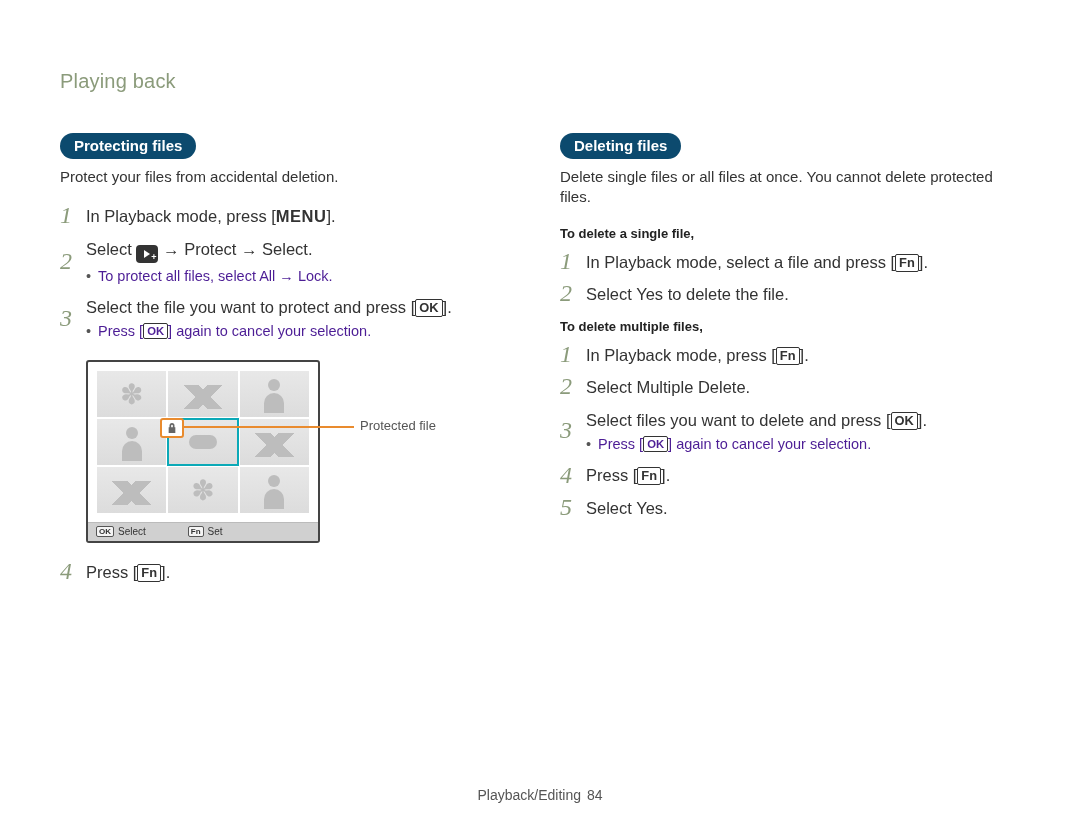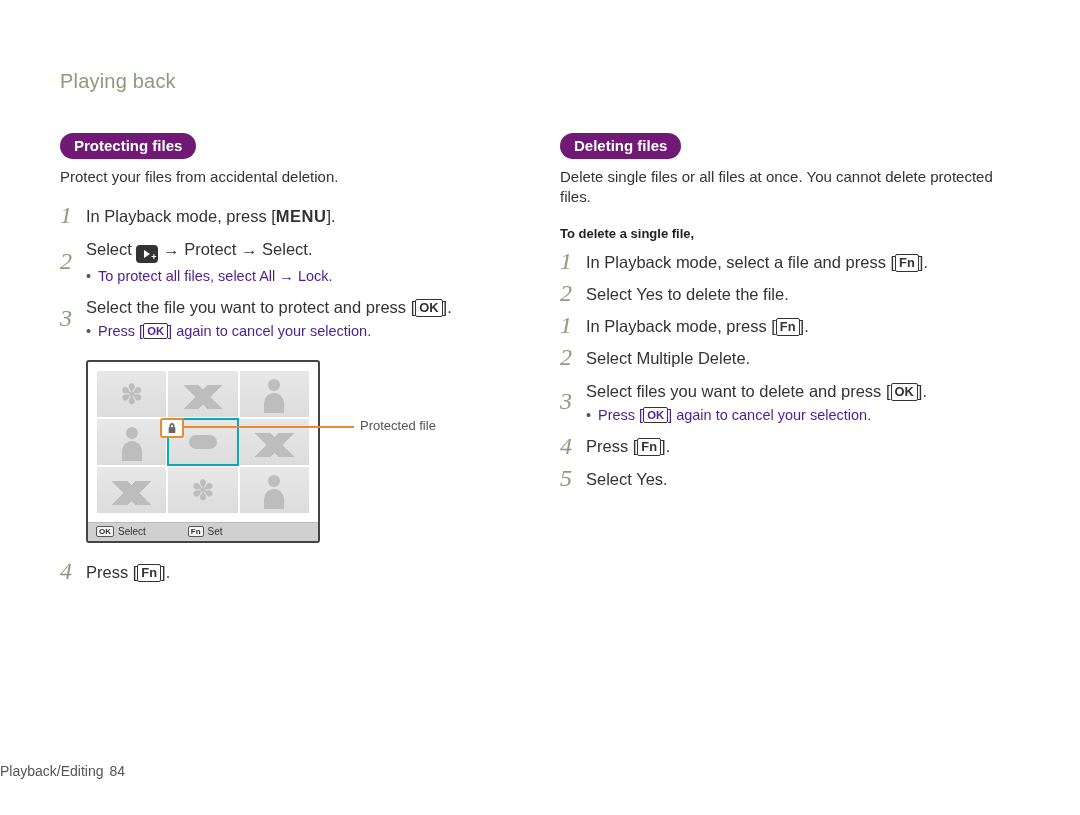--- a/index.html
+++ b/index.html
@@ -26,21 +26,21 @@
   .columns {
     display: flex;
     gap: 40px;
   }
   .col {
     flex: 1;
     min-width: 0;
   }
   .pill {
     display: inline-block;
-    background: #701a75;
+    background: #0c4a6e;
     color: #fff;
     font-size: 15px;
     font-weight: 600;
     padding: 4px 14px 5px 14px;
     border-radius: 14px;
     margin-bottom: 8px;
   }
   .intro {
     font-size: 15px;
     color: #333;
@@ -266,22 +266,23 @@
     border:1px solid #555;
     border-radius:2px;
     font-size:8px;
     padding:0 2px;
     font-weight:700;
     background:#f4f4f4;
   }
 
   .footer {
     position: absolute;
-    bottom: 44px;
+    bottom: 20px;
     left: 0; right: 0;
+    text-align: center;
     font-size: 14px;
     color: #555;
   }
   .pagenum { margin-left: 6px; }
 </style>
 </head>
 <body>
 
 <div class="page">
 
@@ -375,20 +376,21 @@
             <span>In Playback mode, select a file and press [</span><span class="kbd">Fn</span><span>].</span>
           </div>
         </li>
         <li>
           <div class="step-body">
             <span>Select </span><strong>Yes</strong><span> to delete the file.</span>
           </div>
         </li>
       </ol>
 
+      <div class="subhead">To delete multiple files,</div>
       <ol class="steps">
         <li>
           <div class="step-body">
             <span>In Playback mode, press [</span><span class="kbd">Fn</span><span>].</span>
           </div>
         </li>
         <li>
           <div class="step-body">
             <span>Select </span><strong>Multiple Delete</strong><span>.</span>
           </div>

